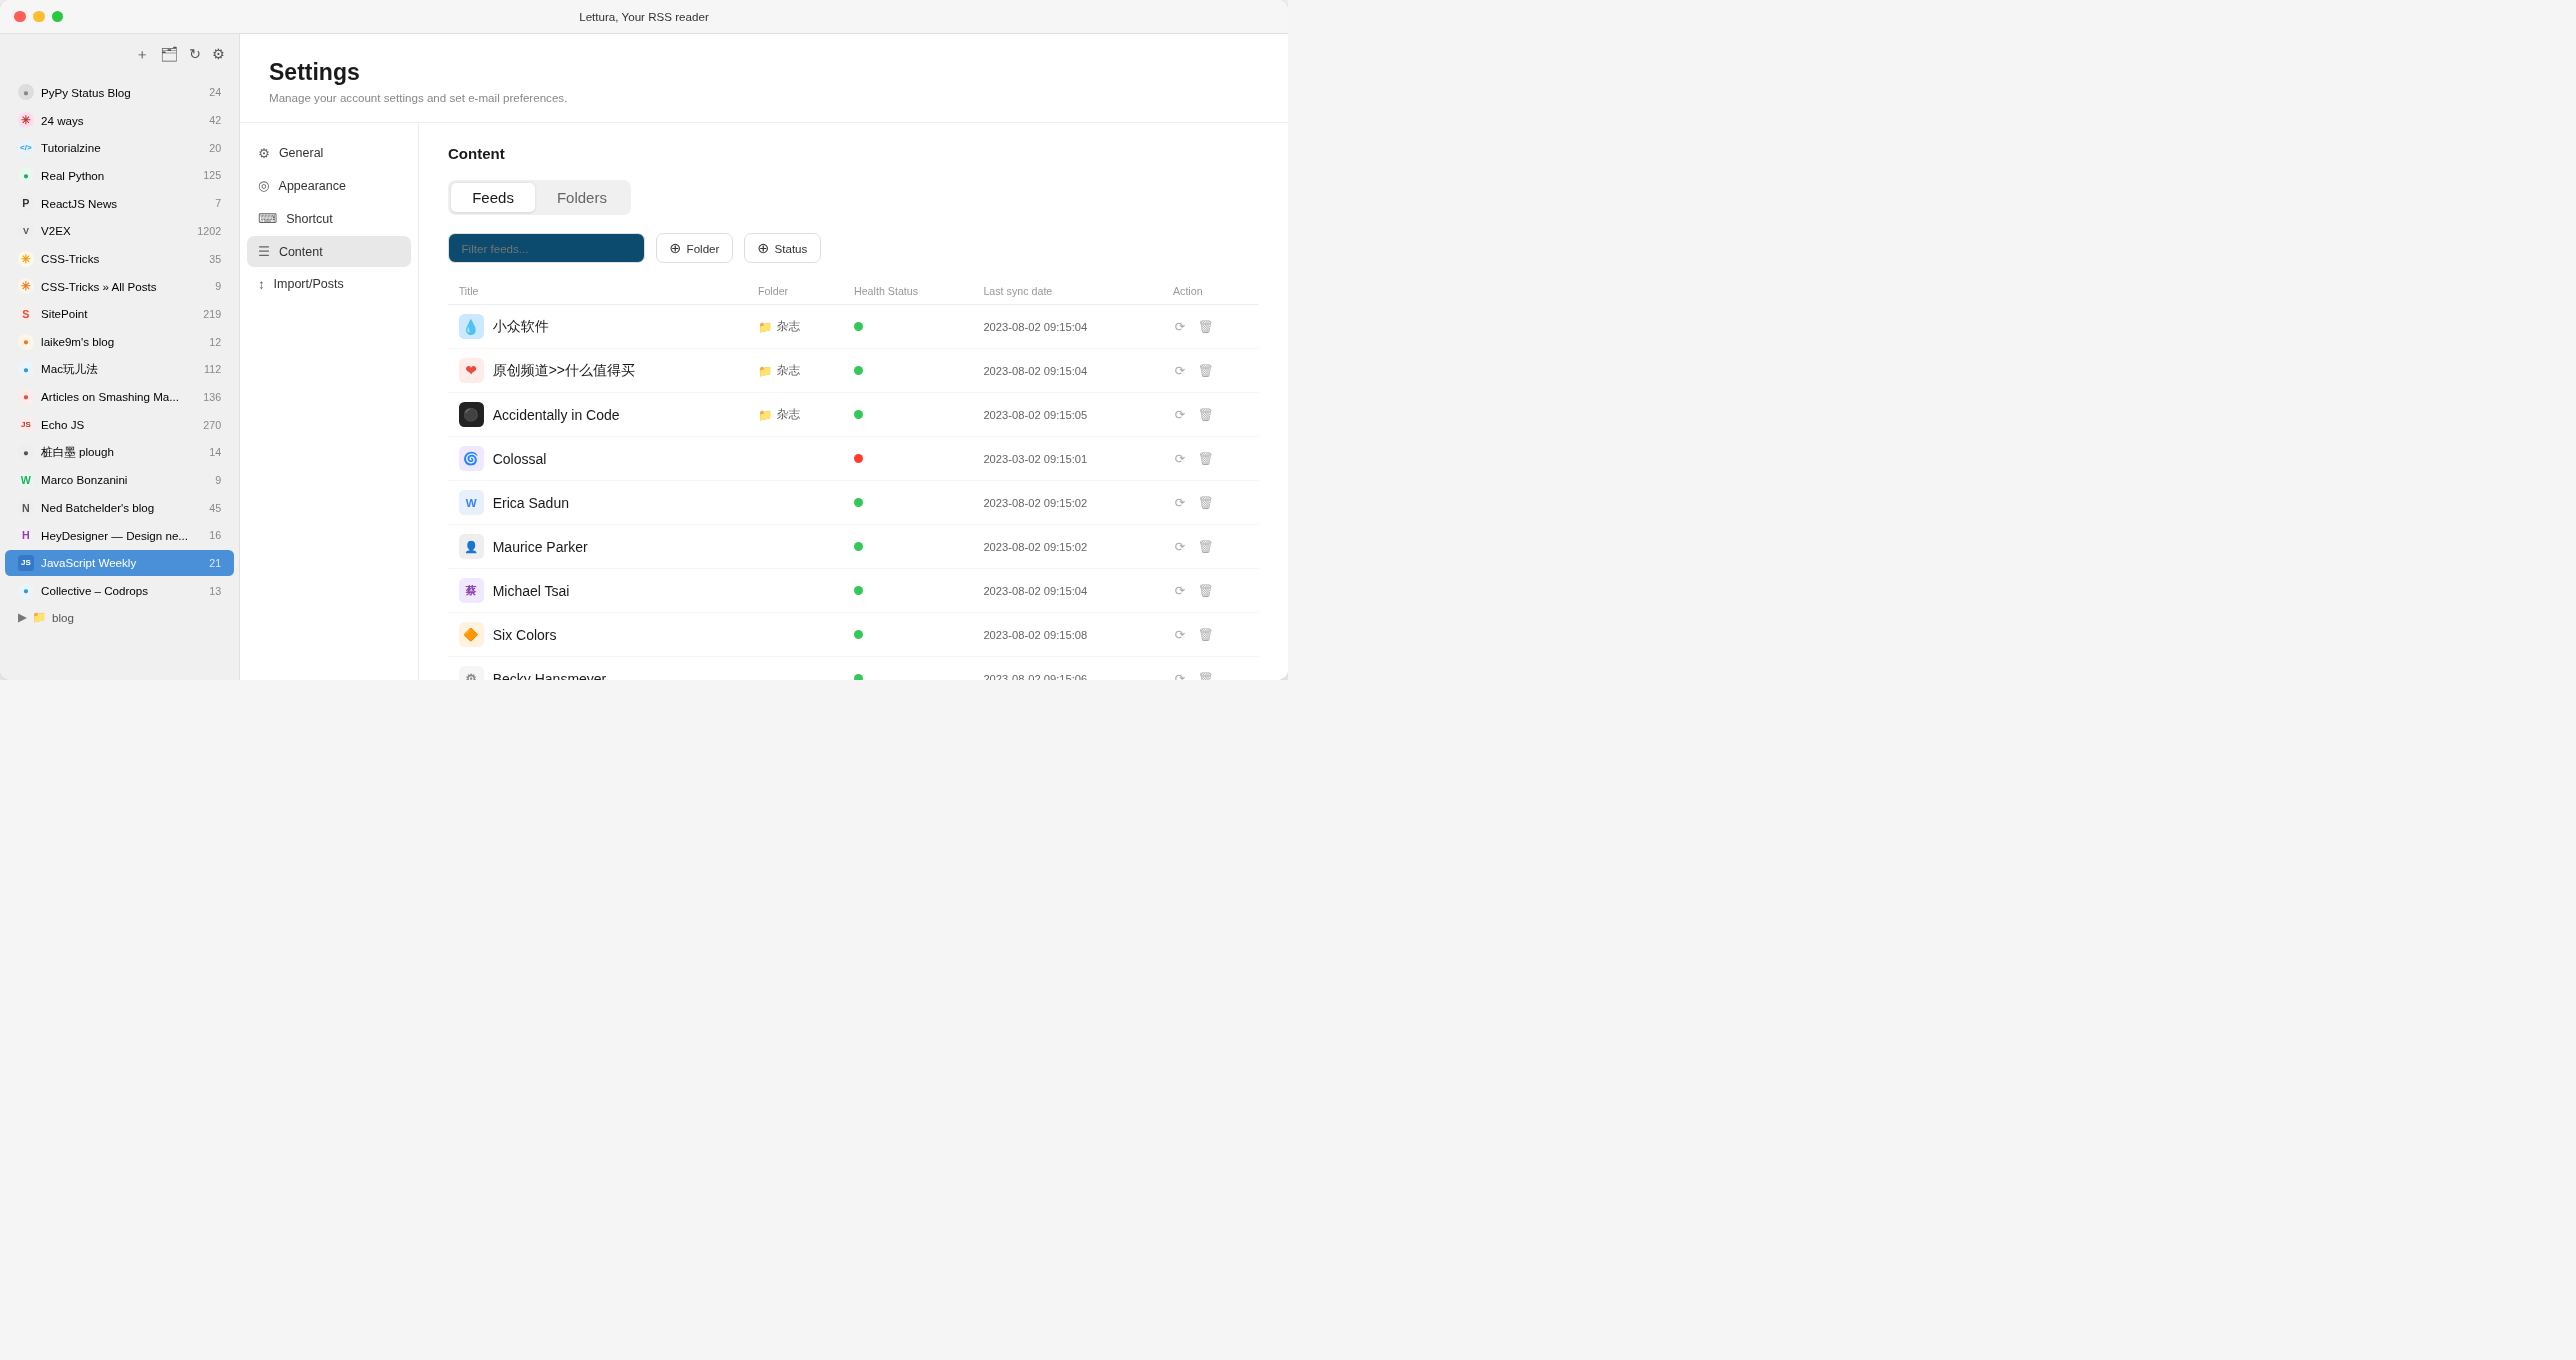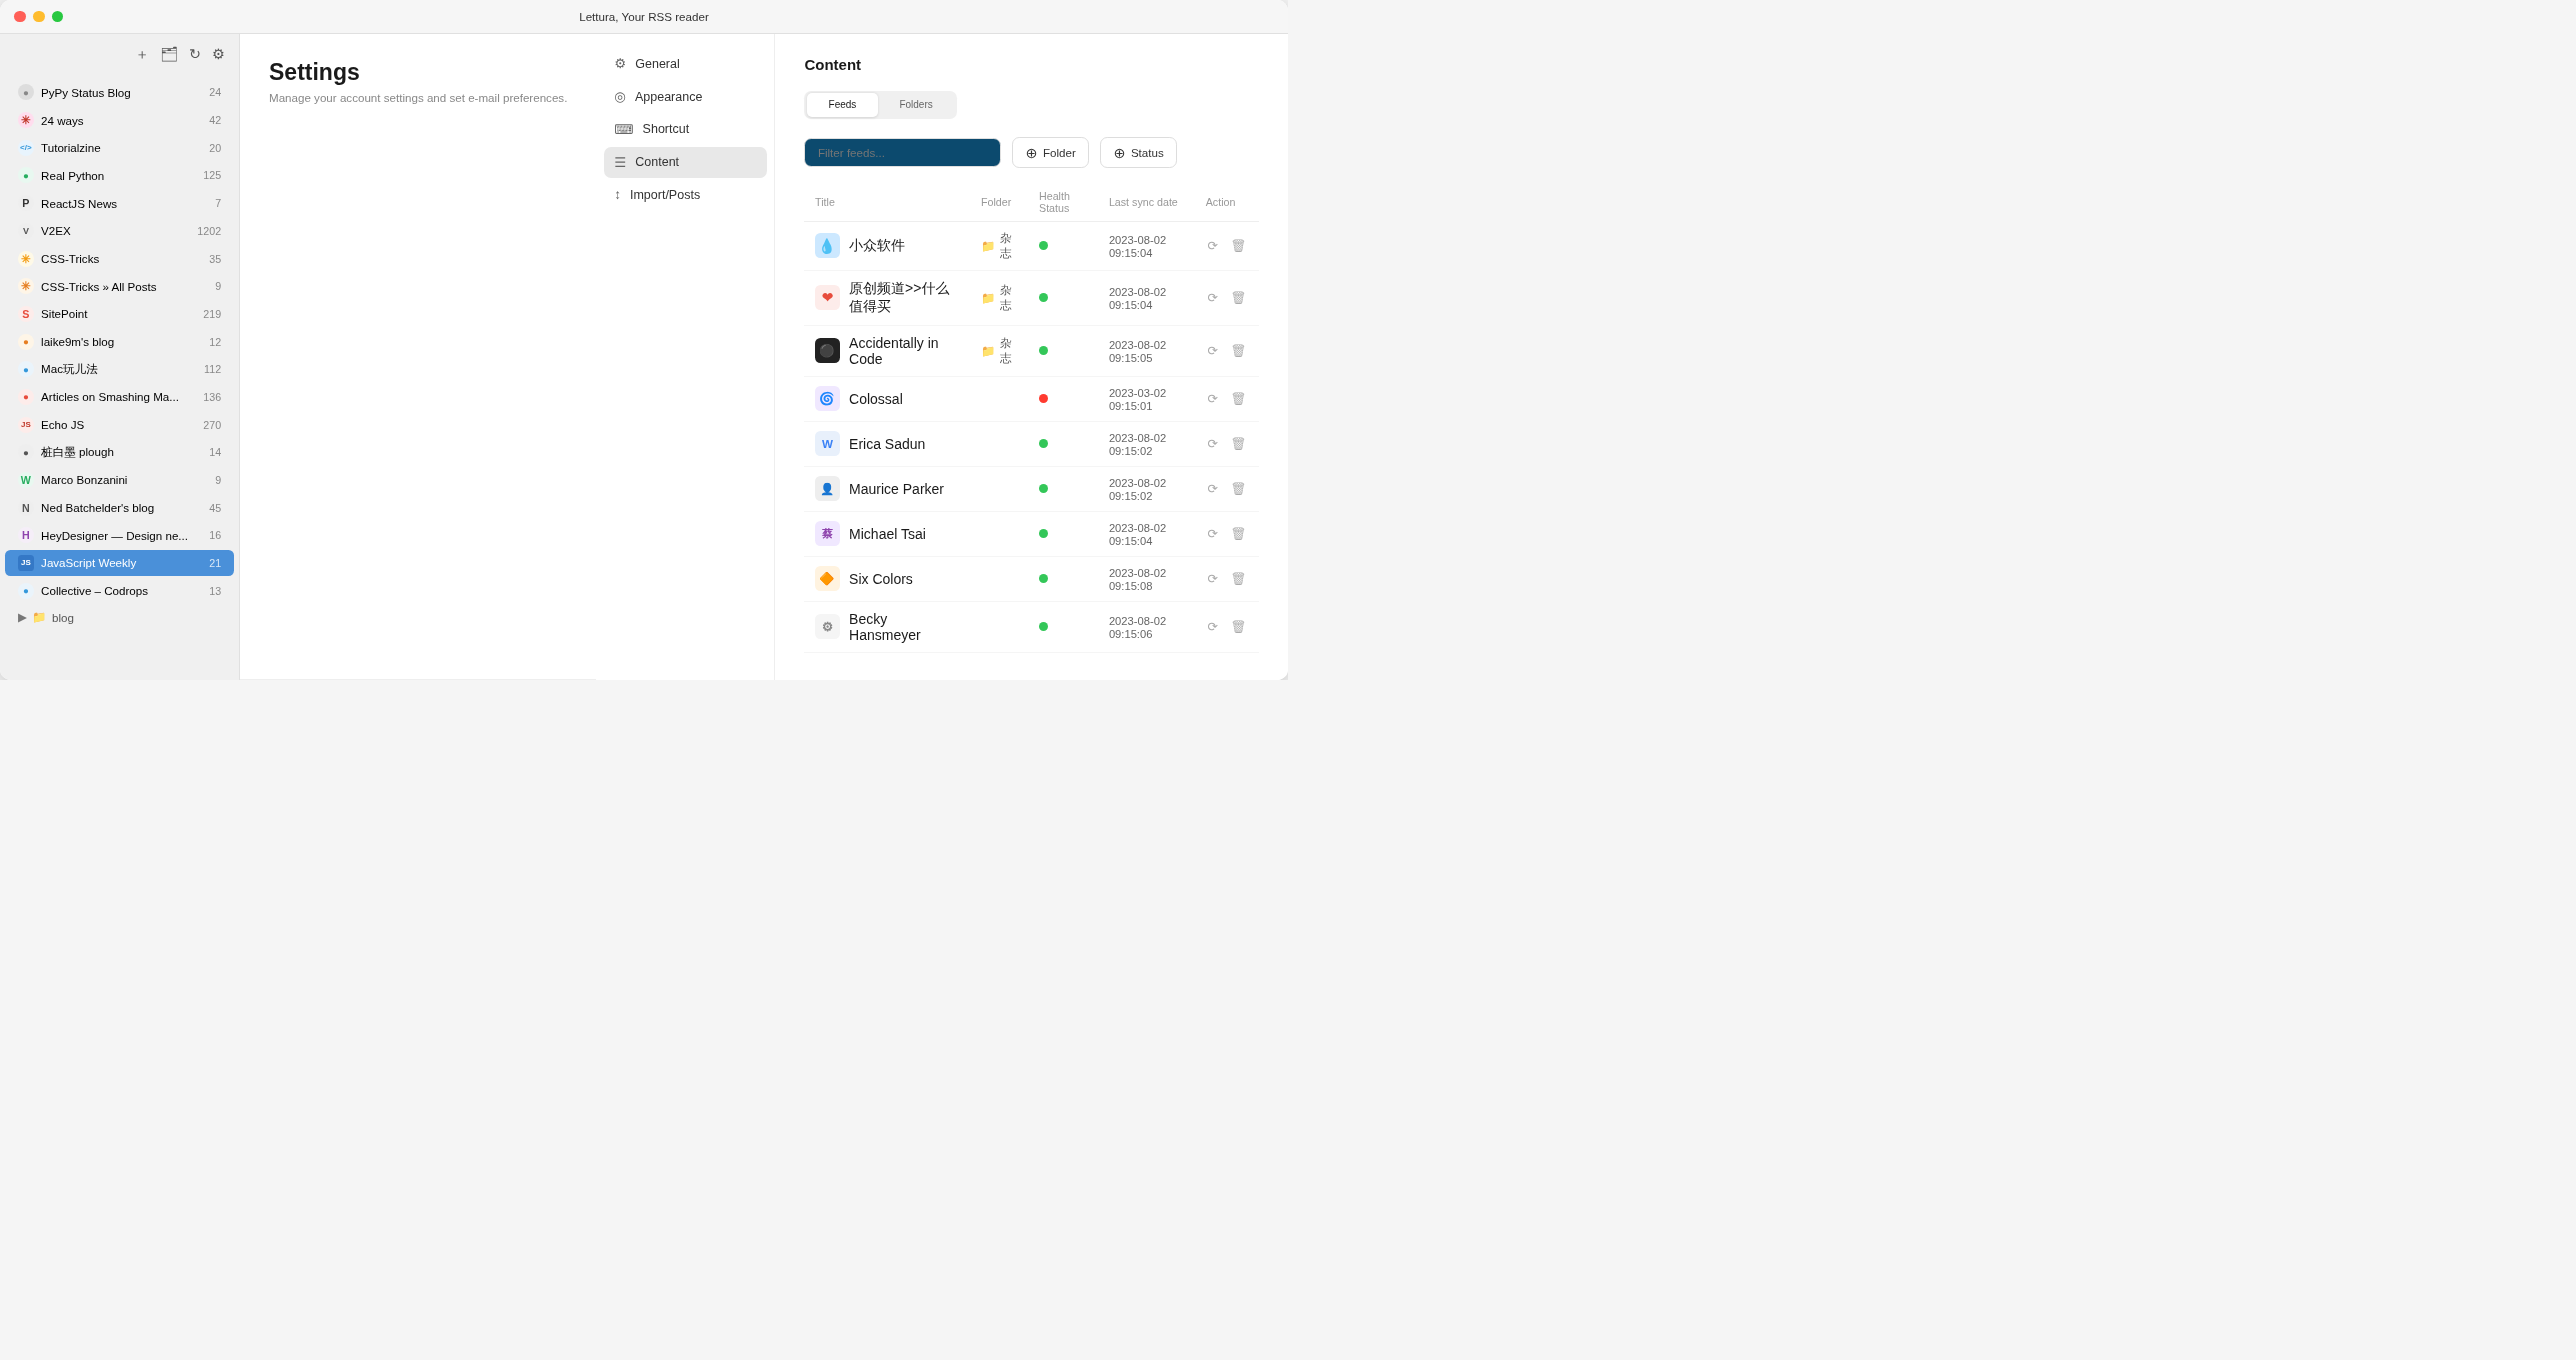--- a/index.html
+++ b/index.html
@@ -137,21 +137,21 @@
       border-radius: 5.4px;
       margin: 0.9px 5.4px;
       gap: 5.4px;
       color: #555;
     }
     .folder-icon { font-size: 11.6px; color: #777; }
     
     .content-area {
       flex: 1;
       display: flex;
-      flex-direction: row;
+      flex-direction: column;
       overflow: hidden;
       background: #ffffff;
     }
     .settings-header {
       padding: 25px 29px 18px;
       border-bottom: 0.9px solid #eeeeee;
       flex-shrink: 0;
     }
     .settings-title {
       font-size: 23px;
@@ -209,21 +209,21 @@
       border-radius: 7.2px;
       padding: 2.7px;
       width: fit-content;
       margin-bottom: 18px;
     }
     .tab-btn {
       padding: 6.3px 21.5px;
       border-radius: 5px;
       border: none;
       cursor: pointer;
-      font-size: 10px;
+      font-size: 15px;
       font-weight: 500;
       transition: background 0.15s;
     }
     .tab-btn.active {
       background: #ffffff;
       color: #1a1a1a;
       box-shadow: 0 0.9px 2.7px rgba(0,0,0,0.12);
     }
     .tab-btn:not(.active) {
       background: transparent;

